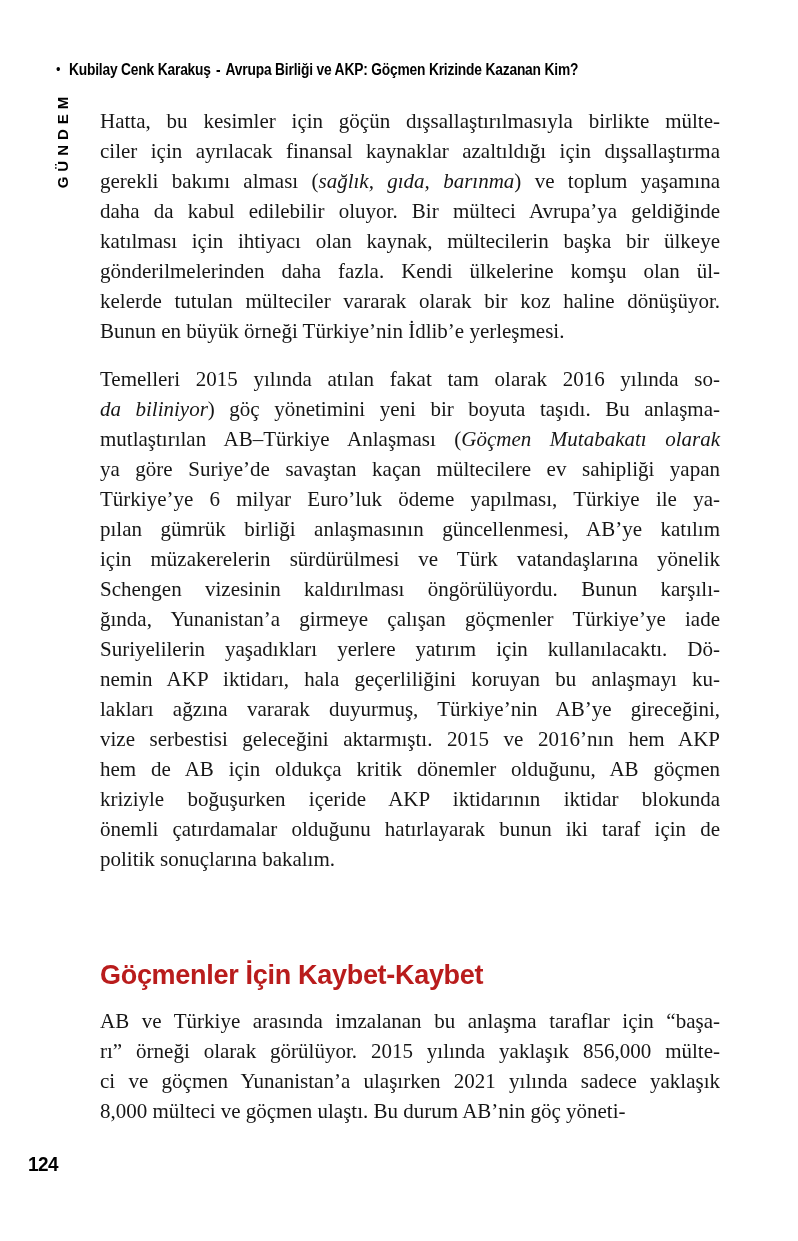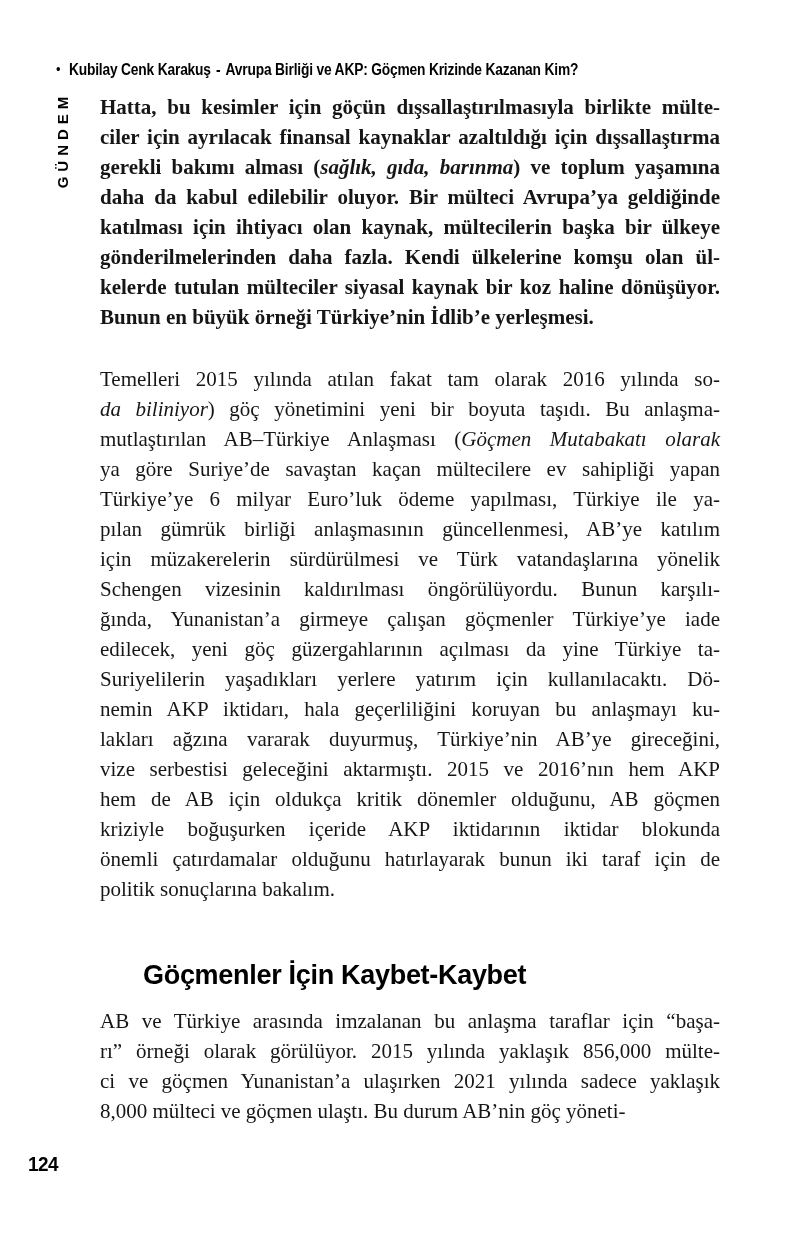--- a/index.html
+++ b/index.html
@@ -51,35 +51,34 @@
     left: 100px;
     width: 620px;
     font-size: 21px;
     line-height: 30px;
     color: #161616;
   }
   .para .line { text-align: justify; text-align-last: justify; }
   .para .line.last { text-align-last: auto; }
   .it { font-style: italic; }
 
-  .p1 { top: 92px; font-weight: bold; }
+  .p1 { top: 106px; }
   .p2 { top: 364px; }
   .p3 { top: 1006px; }
 
   .section-heading {
     position: absolute;
     left: 100px; top: 957px;
     width: 620px;
     font-family: "Liberation Sans", sans-serif;
     font-weight: 700;
     font-size: 27px;
     line-height: 36px;
     letter-spacing: -0.3px;
-    color: #000000;
-    margin-left: 43px;
+    color: #b91c1c;
   }
 
   .page-number {
     position: absolute;
     left: 28px; top: 1152px;
     font-family: "Liberation Sans", sans-serif;
     font-weight: 800;
     font-size: 21px;
     letter-spacing: -0.5px;
     transform: scaleX(0.9);
@@ -101,35 +100,34 @@
 
   <div class="margin-label">GÜNDEM</div>
 
   <div class="bodycol para p1">
       <div class="line"><span>Hatta, bu kesimler için göçün dışsallaştırılmasıyla birlikte mülte-</span></div>
       <div class="line"><span>ciler için ayrılacak finansal kaynaklar azaltıldığı için dışsallaştırma</span></div>
       <div class="line"><span>gerekli bakımı alması (</span><span class="it">sağlık, gıda, barınma</span><span>) ve toplum yaşamına</span></div>
       <div class="line"><span>daha da kabul edilebilir oluyor. Bir mülteci Avrupa’ya geldiğinde</span></div>
       <div class="line"><span>katılması için ihtiyacı olan kaynak, mültecilerin başka bir ülkeye</span></div>
       <div class="line"><span>gönderilmelerinden daha fazla. Kendi ülkelerine komşu olan ül-</span></div>
-      <div class="line"><span>kelerde tutulan mülteciler siyasal kaynak bir koz haline dönüşüyor.</span></div>
+      <div class="line"><span>kelerde tutulan mülteciler vararak olarak bir koz haline dönüşüyor.</span></div>
       <div class="line last"><span>Bunun en büyük örneği Türkiye’nin İdlib’e yerleşmesi.</span></div>
     </div>
 
   <div class="bodycol para p2">
       <div class="line"><span>Temelleri 2015 yılında atılan fakat tam olarak 2016 yılında so-</span></div>
       <div class="line"><span class="it">da biliniyor</span><span>) göç yönetimini yeni bir boyuta taşıdı. Bu anlaşma-</span></div>
       <div class="line"><span>mutlaştırılan AB–Türkiye Anlaşması (</span><span class="it">Göçmen Mutabakatı olarak</span></div>
       <div class="line"><span>ya göre Suriye’de savaştan kaçan mültecilere ev sahipliği yapan</span></div>
       <div class="line"><span>Türkiye’ye 6 milyar Euro’luk ödeme yapılması, Türkiye ile ya-</span></div>
       <div class="line"><span>pılan gümrük birliği anlaşmasının güncellenmesi, AB’ye katılım</span></div>
       <div class="line"><span>için müzakerelerin sürdürülmesi ve Türk vatandaşlarına yönelik</span></div>
       <div class="line"><span>Schengen vizesinin kaldırılması öngörülüyordu. Bunun karşılı-</span></div>
       <div class="line"><span>ğında, Yunanistan’a girmeye çalışan göçmenler Türkiye’ye iade</span></div>
-      <div class="line"><span>edilecek, yeni göç güzergahlarının açılması da yine Türkiye ta-</span></div>
       <div class="line"><span>Suriyelilerin yaşadıkları yerlere yatırım için kullanılacaktı. Dö-</span></div>
       <div class="line"><span>nemin AKP iktidarı, hala geçerliliğini koruyan bu anlaşmayı ku-</span></div>
       <div class="line"><span>lakları ağzına vararak duyurmuş, Türkiye’nin AB’ye gireceğini,</span></div>
       <div class="line"><span>vize serbestisi geleceğini aktarmıştı. 2015 ve 2016’nın hem AKP</span></div>
       <div class="line"><span>hem de AB için oldukça kritik dönemler olduğunu, AB göçmen</span></div>
       <div class="line"><span>kriziyle boğuşurken içeride AKP iktidarının iktidar blokunda</span></div>
       <div class="line"><span>önemli çatırdamalar olduğunu hatırlayarak bunun iki taraf için de</span></div>
       <div class="line last"><span>politik sonuçlarına bakalım.</span></div>
     </div>
 

